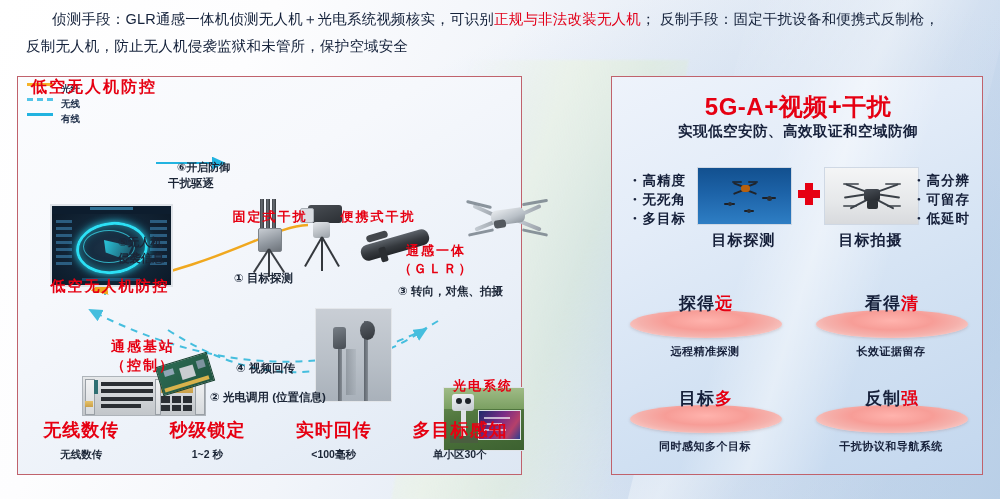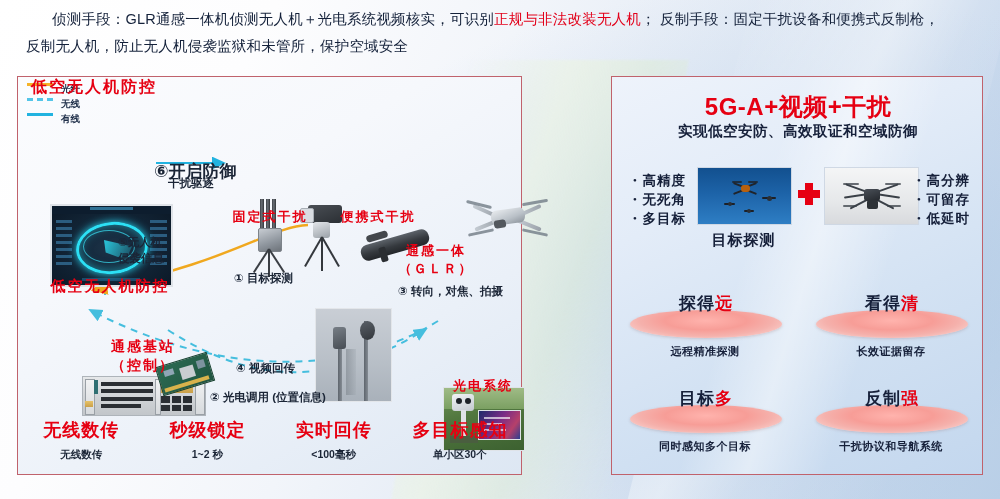--- a/index.html
+++ b/index.html
@@ -343,21 +343,21 @@
 
   <div class="redlabel" style="left:12px;top:200px;width:160px;font-size:15px;">低空无人机防控</div>
   <div class="redlabel" style="left:192px;top:131px;width:120px;font-size:13px;">固定式干扰</div>
   <div class="redlabel" style="left:300px;top:131px;width:120px;font-size:13px;">便携式干扰</div>
   <div class="redlabel" style="left:358px;top:183px;width:120px;font-size:13px;">（ＧＬＲ）</div>
   <div class="redlabel" style="left:358px;top:165px;width:120px;font-size:13px;">通感一体</div>
   <div class="redlabel" style="left:64px;top:261px;width:122px;font-size:14px;">通感基站</div>
   <div class="redlabel" style="left:64px;top:280px;width:122px;font-size:14px;">（控制）</div>
   <div class="redlabel" style="left:410px;top:300px;width:110px;font-size:13px;">光电系统</div>
 
-  <div class="blacklabel" style="left:136px;top:83px;font-size:17px;">⑥开启防御</div>
+  <div class="blacklabel" style="left:159px;top:83px;font-size:11px;">⑥开启防御</div>
   <div class="blacklabel" style="left:150px;top:99px;font-size:11.5px;">干扰驱逐</div>
   <div class="blacklabel" style="left:100px;top:158px;font-size:11.5px;">⑤无人机</div>
   <div class="blacklabel" style="left:100px;top:174px;font-size:11.5px;">侵袭信息</div>
   <div class="blacklabel" style="left:216px;top:194px;font-size:11.5px;">① 目标探测</div>
   <div class="blacklabel" style="left:218px;top:284px;font-size:11.5px;">④ 视频回传</div>
   <div class="blacklabel" style="left:192px;top:313px;font-size:11.5px;">② 光电调用 (位置信息)</div>
   <div class="blacklabel" style="left:380px;top:207px;font-size:11.5px;">③ 转向，对焦、拍摄</div>
 
   <div id="left-stats">
     <div class="lstat">
@@ -433,20 +433,21 @@
       </div>
     </div>
 
     <div class="bullets bullets-r">
       <div>・高分辨</div>
       <div>・可留存</div>
       <div>・低延时</div>
     </div>
 
     <div class="capt" id="capt-detect">目标探测</div>
+    <div class="capt" id="capt-shoot">目标拍摄</div>
   </div>
 
   <div id="r-grid">
     <div class="cell" style="left:0;top:0;">
       <div class="pill"></div>
       <div class="pill-txt"><span>探得</span><span class="hi">远</span></div>
       <div class="cell-sub">远程精准探测</div>
     </div>
     <div class="cell" style="left:186px;top:0;">
       <div class="pill"></div>

